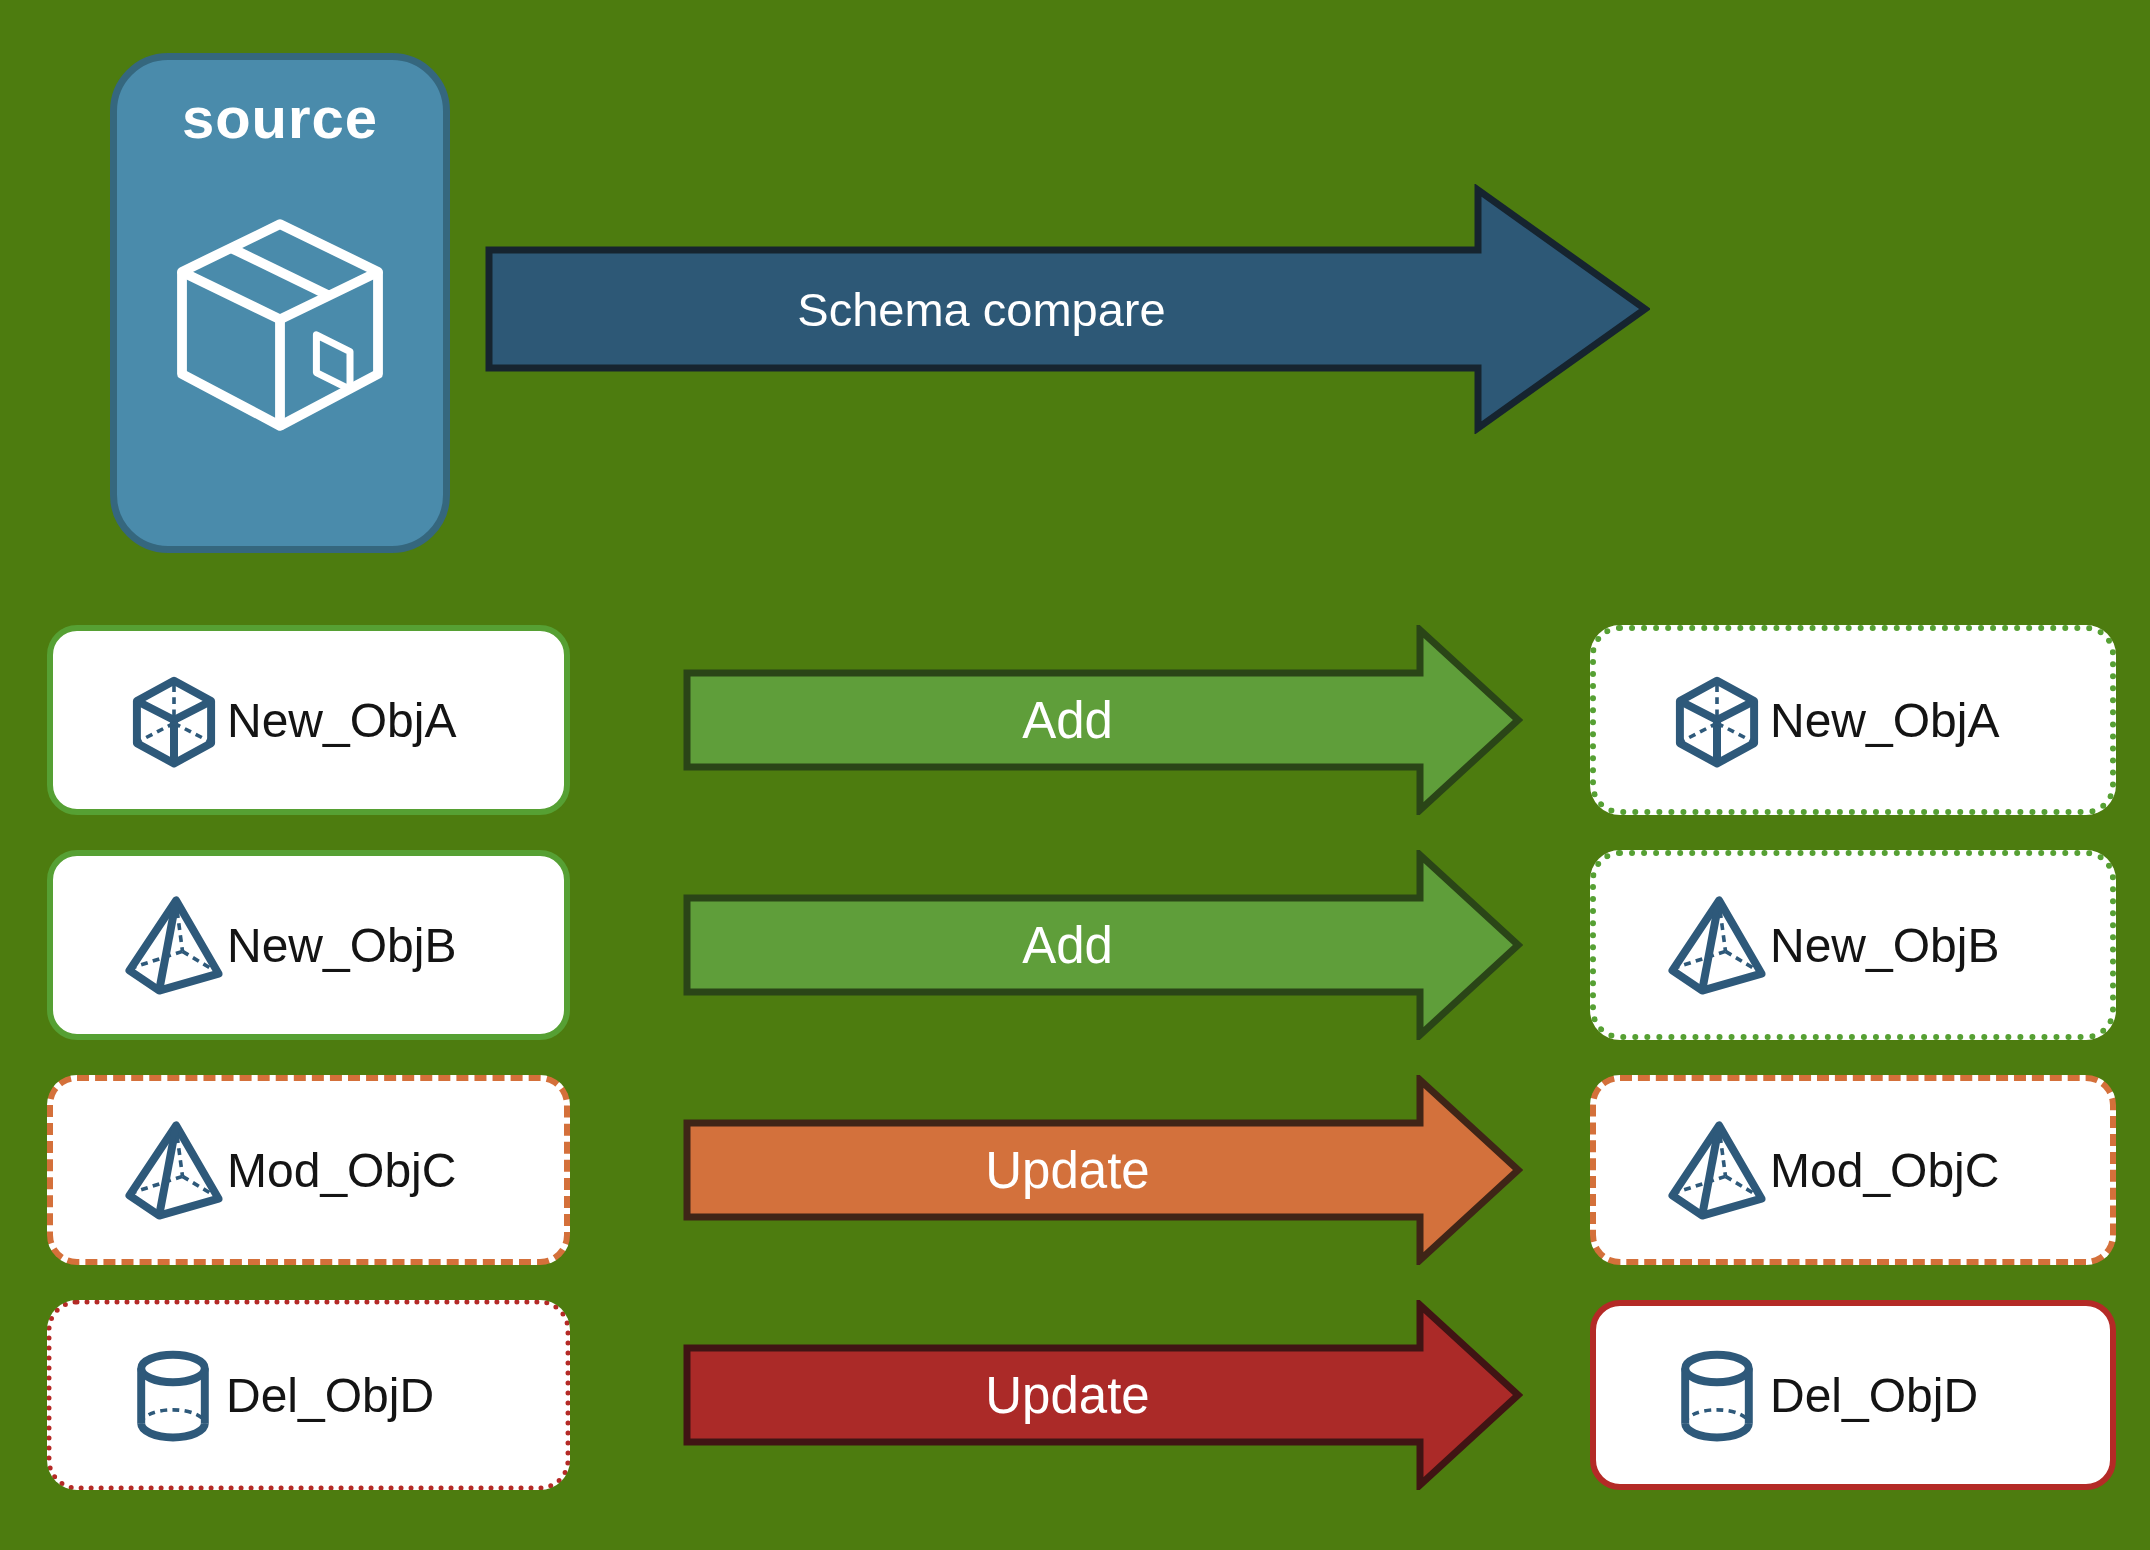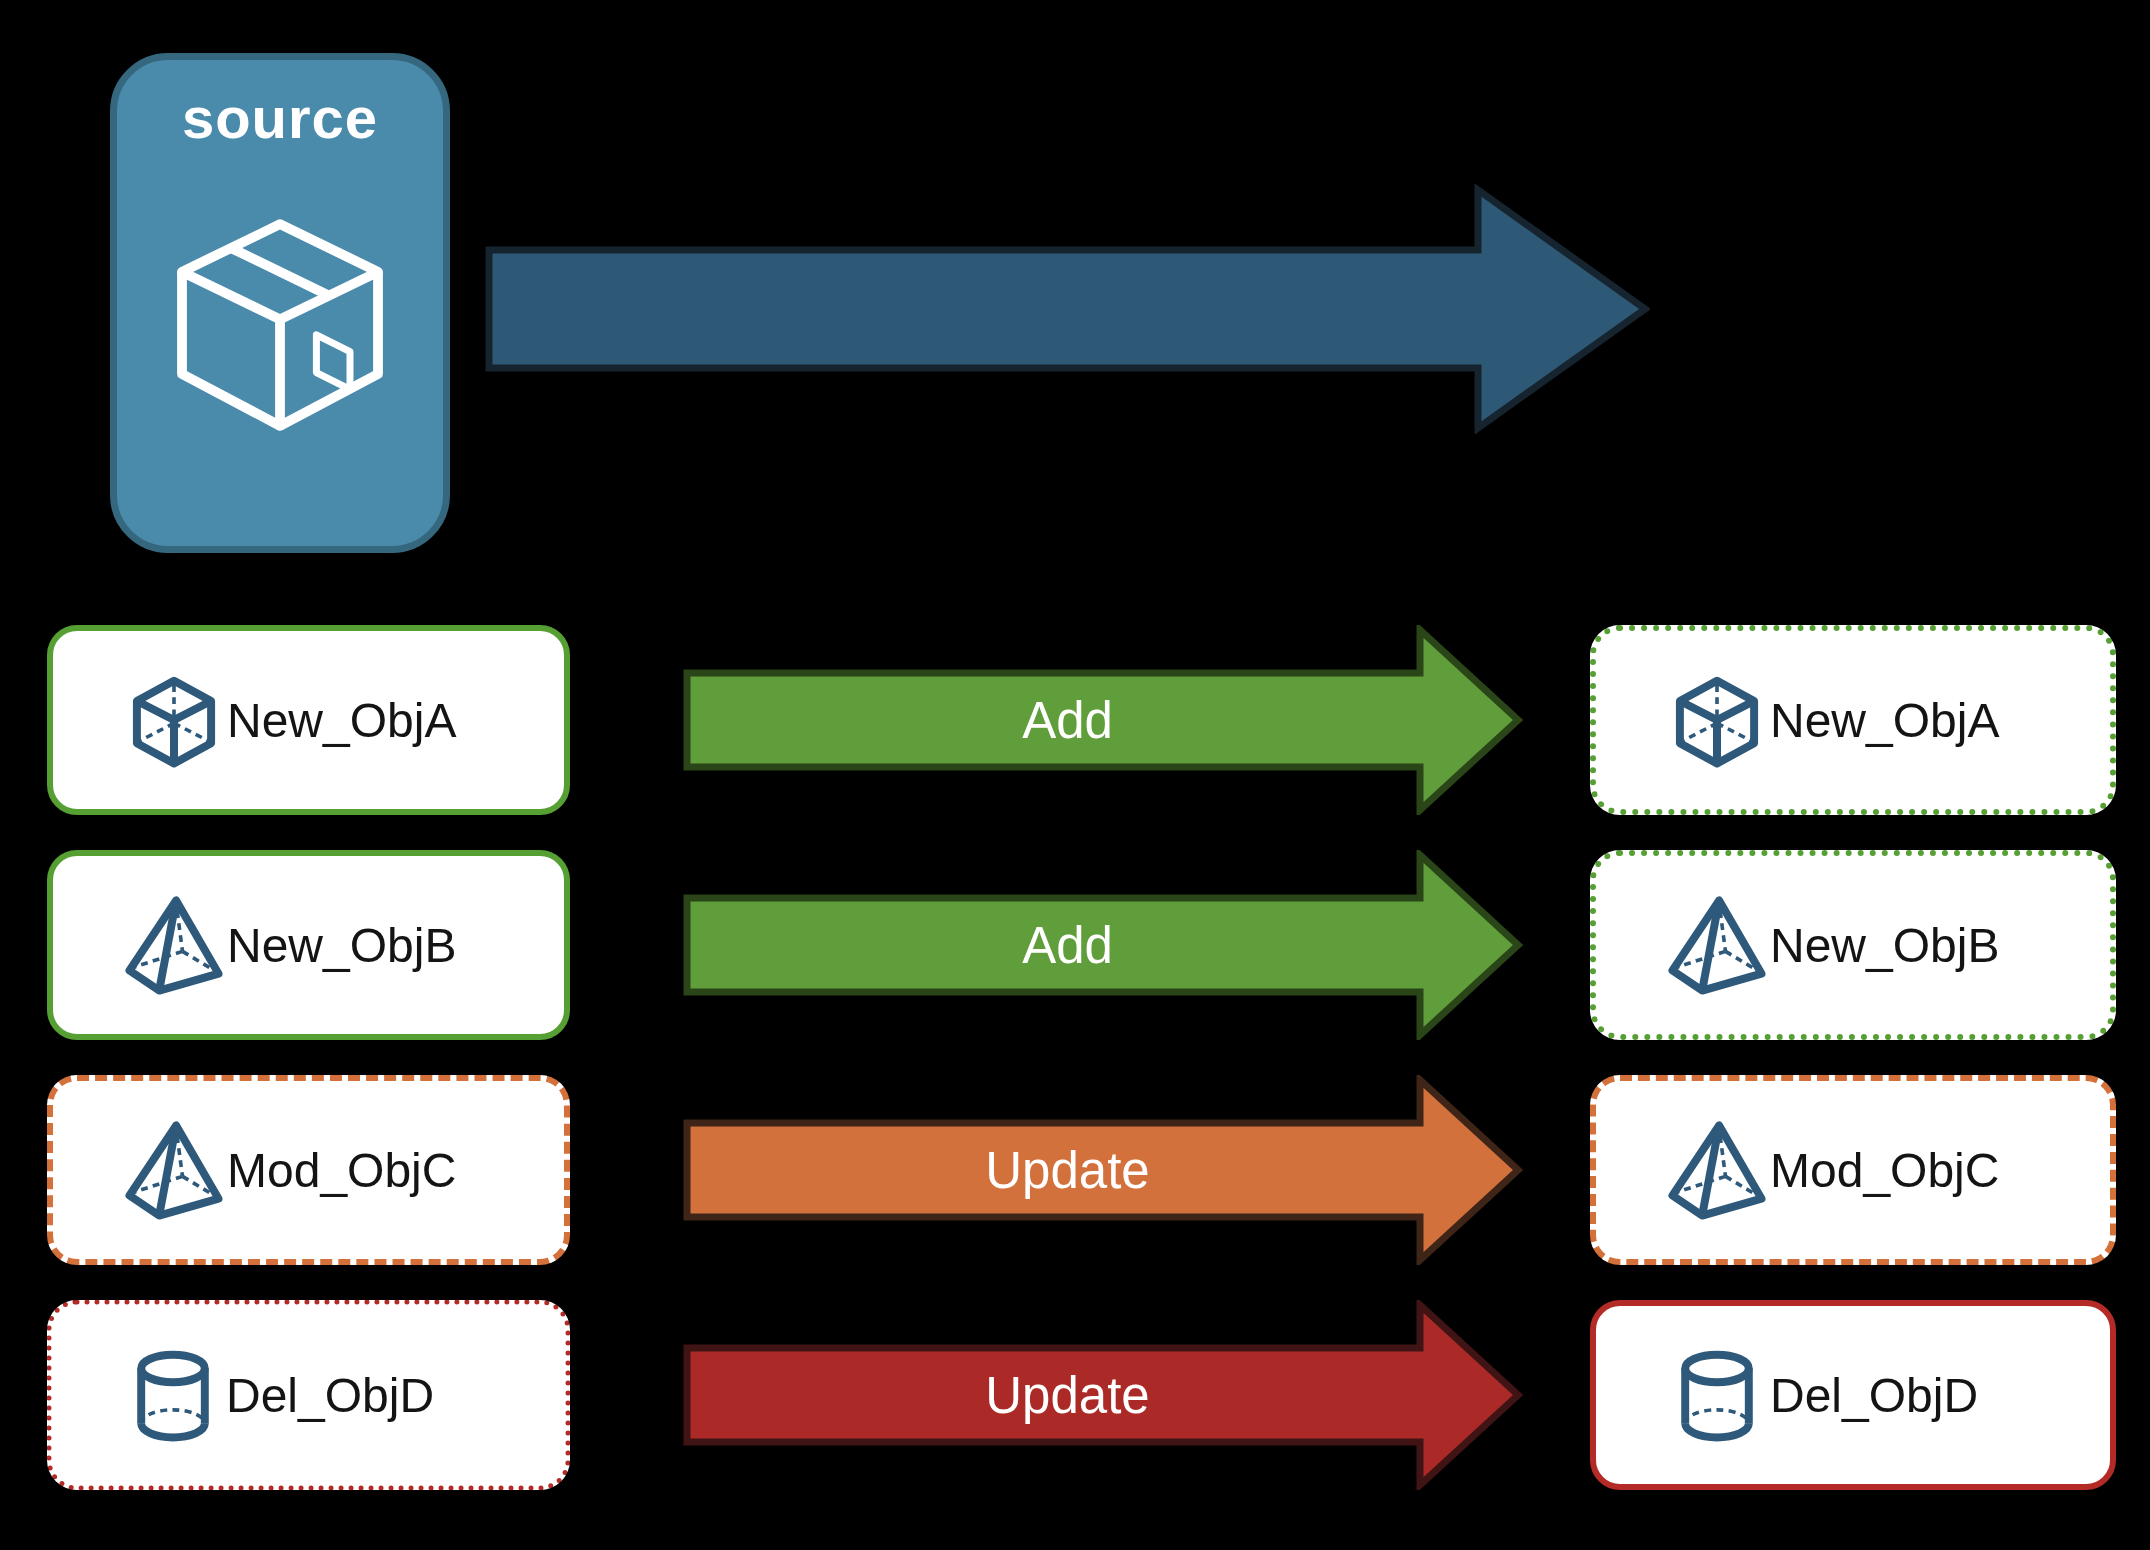--- a/index.html
+++ b/index.html
@@ -7,21 +7,21 @@
     --compare_fill:#2d5876; --compare_border:#16242f;
     --add_fill:#5f9e3a; --add_border:#2a4517;
     --update_fill:#d3713c; --update_border:#3f2517;
     --delete_fill:#ab2a28; --delete_border:#401414;
     --green:#56a033; --orange:#d4703a; --red:#b42a26;
     --icon_blue:#2e597a; --label_text:#141414; --arrow_text:#ffffff;
   }
   *{margin:0;padding:0;box-sizing:border-box;}
   html,body{background:#ffffff;}
   body{font-family:"Liberation Sans","DejaVu Sans",sans-serif;}
-  .canvas{position:relative;width:2150px;height:1550px;background:#000000;overflow:hidden;}
+  .canvas{position:relative;width:2150px;height:1550px;background:#4d7c0f;overflow:hidden;}
 
   
   .node{position:absolute;top:53px;height:500px;background:var(--node_fill);
         border:7px solid var(--node_border);border-radius:58px;
         display:flex;flex-direction:column;align-items:center;}
   .node-source{left:110px;width:340px;}
   .node-target{left:1677px;width:365px;}
   .node-title{color:#ffffff;font-size:58px;font-weight:700;margin-top:24px;letter-spacing:1px;}
   .node-icon{margin-top:34px;}
 
@@ -76,20 +76,21 @@
       <path class="w" d="M30,62 L30,135 L100,172 L100,96"></path>
       <path class="w" d="M170,62 L170,135 L100,172"></path>
       <path class="wt" d="M126,107 L150,119 L150,146 L126,134 Z"></path>
     </svg>
   </div>
 
 
   <svg class="compare-arrow" viewBox="0 0 1165 250">
     <polygon class="compare-poly" points="4,66 993,66 993,6 1160,125 993,244 993,184 4,184"></polygon>
   </svg>
+  <div class="compare-label">Schema compare</div>
 
   <div class="obj-box obj-left r0 b-solid-green">
     <svg class="obj-icon" viewBox="0 0 100 100">
       <path class="s" d="M15,32 L50,13 L85,32 L85,72 L50,91 L15,72 Z"></path>
       <path class="s" d="M15,32 L50,50 L85,32"></path>
       <path class="s" d="M50,50 L50,91"></path>
       <path class="d" d="M50,17 L50,53"></path>
       <path class="d" d="M50,53 L15,71"></path>
       <path class="d" d="M50,53 L85,71"></path>
     </svg>

